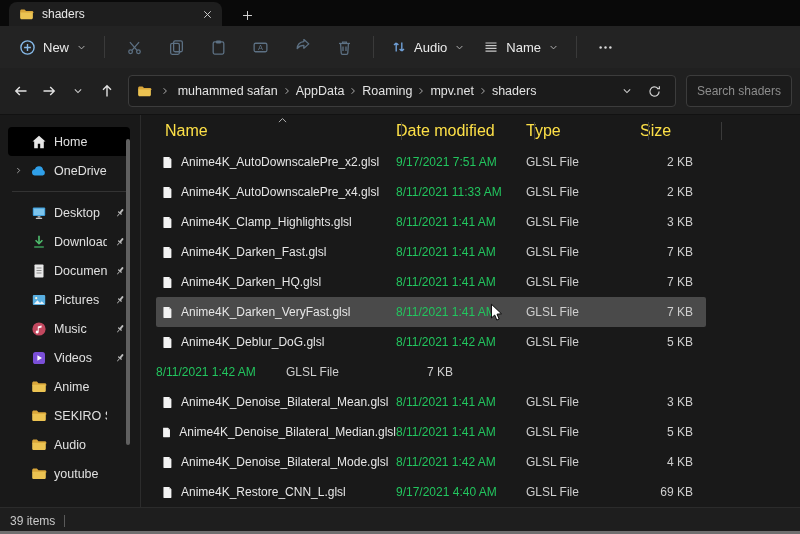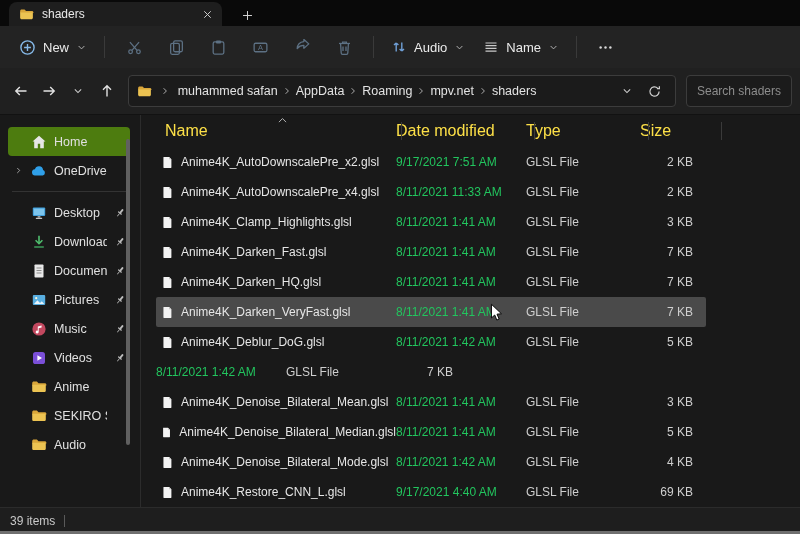--- a/index.html
+++ b/index.html
@@ -34,21 +34,21 @@
   .addr-right-btn { width:24px; height:24px; display:flex; align-items:center; justify-content:center; }
   .search-box { width:106px; height:32px; margin-left:10px; border:1px solid #3c3c3c; background:#1b1b1b; border-radius:4px;
                 display:flex; align-items:center; padding:0 10px; flex:none; }
   .search-box input { width:100%; background:transparent; border:none; outline:none; color:#cfcfcf; font-size:12px; font-family:inherit; }
   .search-box input::placeholder { color:#8d8d8d; }
 
   
   .main { display:flex; height:392px; }
   .sidebar { width:141px; flex:none; border-right:1px solid #2c2c2c; padding-top:12px; position:relative; }
   .side-item { height:29px; margin:0 10px 0 8px; padding:0 4px 0 5px; display:flex; align-items:center; gap:7px; border-radius:4px; }
-  .side-item.selected { background:#4d7c0f; }
+  .side-item.selected { background:#000000; }
   .exp { width:11px; flex:none; display:flex; align-items:center; justify-content:center; color:#9d9d9d; }
   .side-icon { flex:none; }
   .side-label { flex:1; min-width:0; overflow:hidden; white-space:nowrap; font-size:12.5px; color:#e0e0e0; }
   .pin { flex:none; }
   .side-divider { height:1px; background:#333; margin:6px 14px 6px 12px; }
   .side-scrollbar { position:absolute; right:10px; top:24px; width:4px; height:306px; background:#606060; border-radius:2px; }
 
   
   .filearea { flex:1; position:relative; min-width:0; }
   .list-header { height:32px; display:flex; align-items:center; position:relative; font-size:16px; color:#fde047; margin-left:15px; width:550px; }
@@ -527,20 +527,34 @@
           <div class="side-item">
     <span class="exp" style="visibility: hidden;">
       <svg class="icon" width="9" height="9">
                 <use href="#i-chevright"></use>
               </svg>
     </span>
     <svg class="icon side-icon" width="16" height="16">
               <use href="#i-folder"></use>
             </svg>
     <span class="side-label">Audio</span>
+    <svg class="icon pin" width="12" height="12" style="visibility: hidden;">
+              <use href="#i-pin"></use>
+            </svg>
+  </div>
+          <div class="side-item">
+    <span class="exp" style="visibility: hidden;">
+      <svg class="icon" width="9" height="9">
+                <use href="#i-chevright"></use>
+              </svg>
+    </span>
+    <svg class="icon side-icon" width="16" height="16">
+              <use href="#i-folder"></use>
+            </svg>
+    <span class="side-label">youtube</span>
     <svg class="icon pin" width="12" height="12" style="visibility: hidden;">
               <use href="#i-pin"></use>
             </svg>
   </div>
         </div>
       <div class="side-scrollbar"></div>
     </div>
 
     <div class="filearea">
       <div class="list-header">

